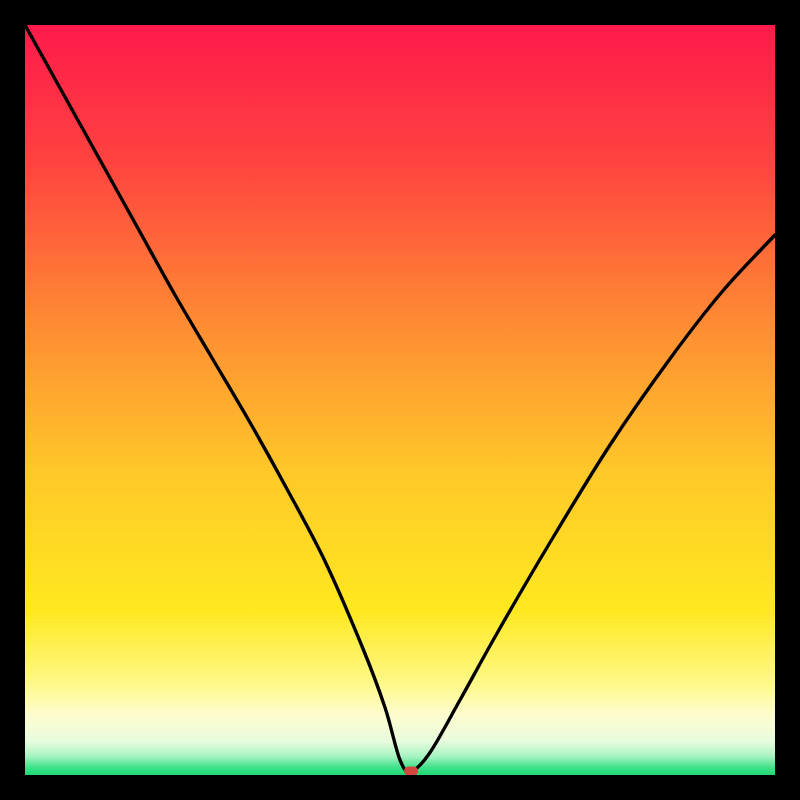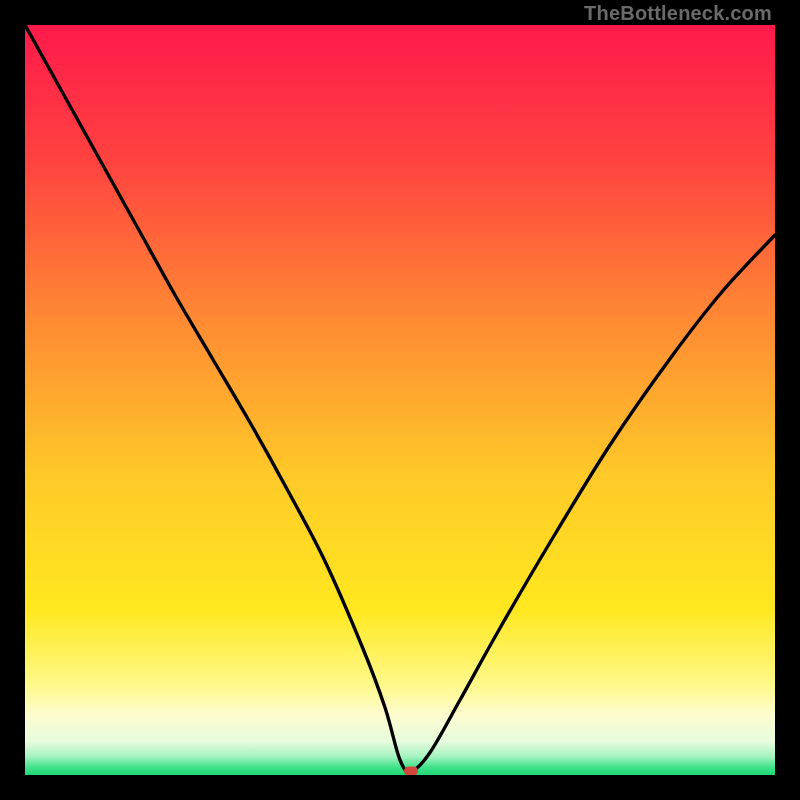--- a/index.html
+++ b/index.html
@@ -54,21 +54,20 @@
     background: #d3483d;
     z-index: 4;
     transform: translate(-50%, -50%);
   }
 </style>
 </head>
 <body>
 
 <div class="stage">
 
-  <div class="watermark">TheBottleneck.com</div>
 
   <div class="plot-area">
 
     <svg class="gradient-bg" viewBox="0 0 100 100" preserveAspectRatio="none">
       <defs>
         <linearGradient id="bg-grad" x1="0" y1="0" x2="0" y2="1">
             <stop offset="0%" stop-color="#ff1a4b"></stop>
             <stop offset="18%" stop-color="#ff4240"></stop>
             <stop offset="40%" stop-color="#ff8c33"></stop>
             <stop offset="60%" stop-color="#ffc928"></stop>

